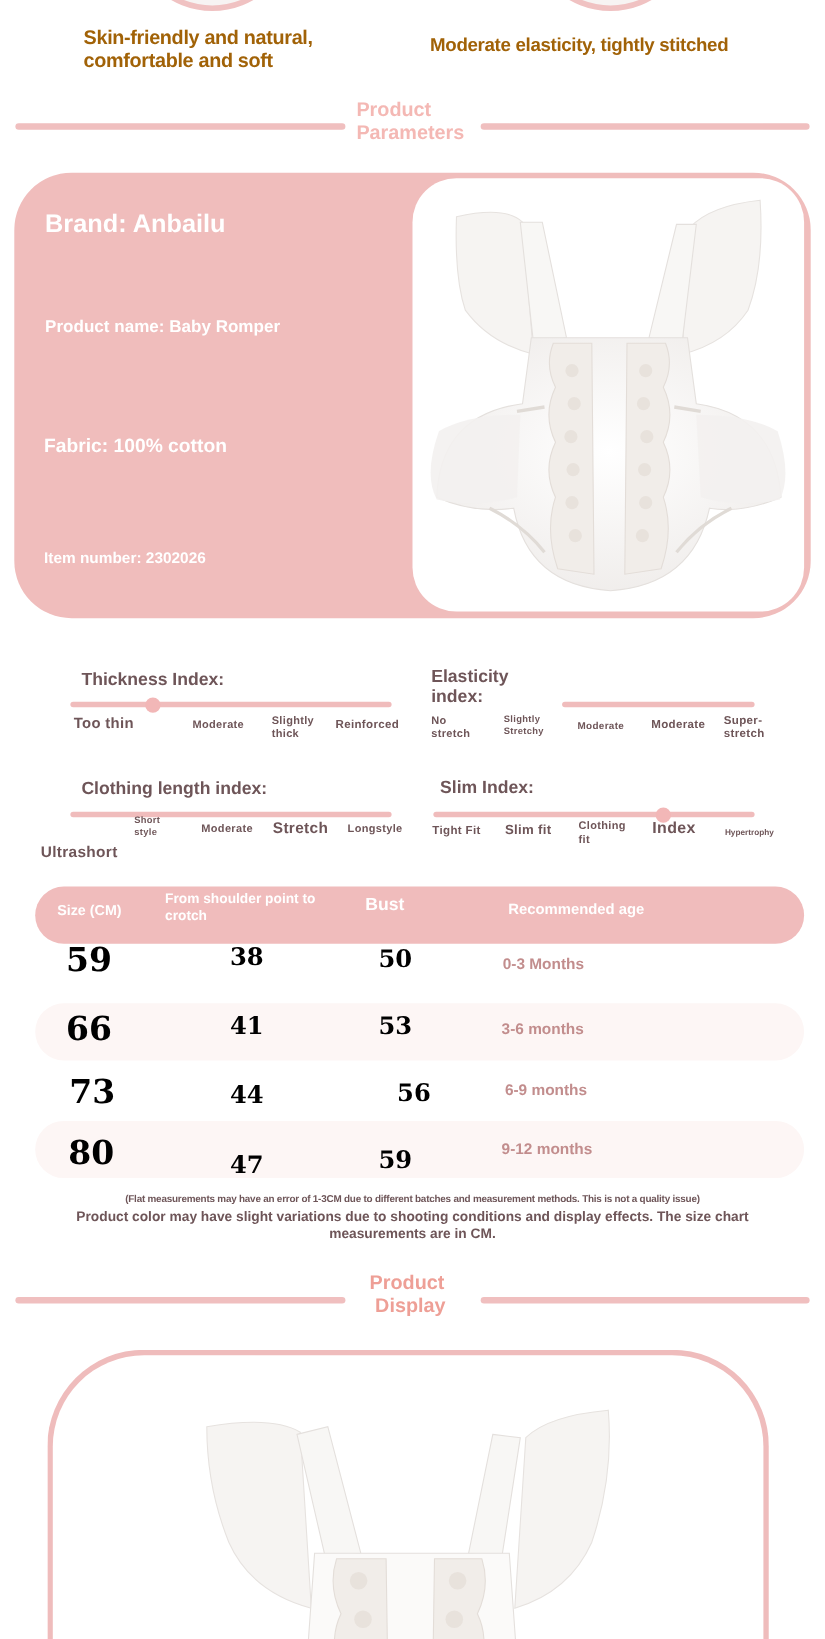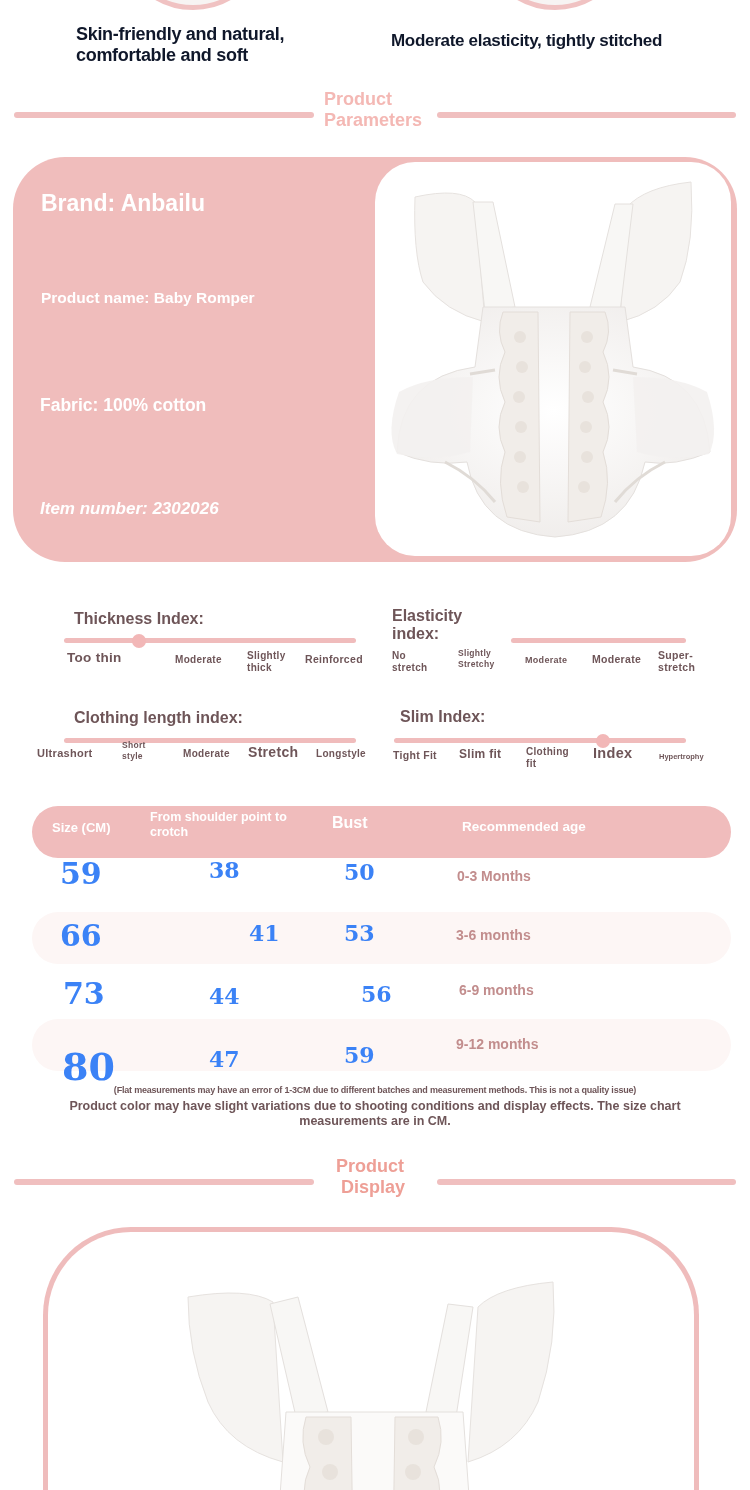--- a/index.html
+++ b/index.html
@@ -2,21 +2,21 @@
 <html><head>
 <meta charset="utf-8">
 <style>
   * { margin: 0; padding: 0; box-sizing: border-box; }
   html, body { width: 750px; height: 1490px; overflow: hidden; background: #ffffff; }
   body { position: relative; font-family: "Liberation Sans", sans-serif; color: #6e5558; }
 
   
   .top-circle { position: absolute; border: 5px solid #f0c2c2; border-radius: 50%; background: #f7f4f3; }
 
-  .feature-text { position: absolute; font-family: "Liberation Sans", sans-serif; font-weight: bold; color: #0f172a; font-size: 18px; line-height: 21px; letter-spacing: -0.3px; }
+  .feature-text { position: absolute; font-family: "Liberation Sans", sans-serif; font-weight: bold; color: #a16207; font-size: 18px; line-height: 21px; letter-spacing: -0.3px; }
 
   
   .divider-line { position: absolute; height: 6px; background: #f0bfbf; border-radius: 3px; }
   .section-title { position: absolute; font-family: "Liberation Sans", sans-serif; font-weight: bold; color: #f4b8b4; font-size: 18px; line-height: 21px; text-align: left; }
   .section-title.display { color: #ee9f96; }
 
   
   .param-card { position: absolute; left: 13px; top: 157px; width: 724px; height: 405px; background: #f0bdbc; border-radius: 52px; }
   .param-text { position: absolute; color: #ffffff; font-family: "Liberation Sans", sans-serif; font-weight: bold; }
   .image-frame { position: absolute; left: 375px; top: 162px; width: 356px; height: 394px; background: #ffffff; border-radius: 40px; overflow: hidden; }
@@ -24,21 +24,21 @@
   
   .slider-title { position: absolute; font-family: "Liberation Sans", sans-serif; font-weight: bold; color: #6e5558; font-size: 16px; line-height: 18px; }
   .slider-track { position: absolute; height: 5px; background: #f0bcbc; border-radius: 3px; }
   .slider-thumb { position: absolute; width: 14px; height: 14px; border-radius: 50%; background: #f2b7b7; }
   .slider-label { position: absolute; font-family: "Liberation Sans", sans-serif; font-weight: bold; color: #6e5558; line-height: 12px; letter-spacing: 0.3px; }
 
   
   .table-header { position: absolute; left: 32px; top: 806px; width: 699px; height: 52px; background: #f0bcbc; border-radius: 26px; }
   .th { position: absolute; color: #ffffff; font-family: "Liberation Sans", sans-serif; font-weight: bold; }
   .row-bg { position: absolute; left: 32px; width: 699px; height: 52px; background: #fdf6f5; border-radius: 26px; }
-  .num { position: absolute; font-family: "DejaVu Serif", serif; font-weight: bold; color: #3b82f6; }
+  .num { position: absolute; font-family: "DejaVu Serif", serif; font-weight: bold; color: #000000; }
   .age { position: absolute; font-family: "Liberation Sans", sans-serif; font-weight: bold; color: #c28d8d; font-size: 14px; }
 
   .note-small { position: absolute; left: 0; width: 750px; text-align: center; font-family: "Liberation Sans", sans-serif; font-weight: bold; color: #6e5558; font-size: 9px; top: 1085px; letter-spacing: -0.2px; }
   .note-main { position: absolute; left: 55px; width: 640px; text-align: center; font-family: "Liberation Sans", sans-serif; font-weight: bold; color: #6e5558; font-size: 12.5px; line-height: 15px; top: 1099px; }
 
   .display-frame { position: absolute; left: 43px; top: 1227px; width: 656px; height: 320px; border: 5px solid #efbcbc; border-bottom: none; border-radius: 88px 88px 0 0; background: #ffffff; }
 
   svg { display: block; }
 </style>
 </head>
@@ -59,21 +59,21 @@
 <div class="section-title" style="left:324px; top:89px;">
   <div>Product</div>
   <div>Parameters</div>
 </div>
 <div class="divider-line" style="left:437px; top:112px; width:299px;"></div>
 
 <div class="param-card"></div>
 <div class="param-text" style="left:41px; top:190px; font-size:23px;">Brand: Anbailu</div>
 <div class="param-text" style="left:41px; top:289px; font-size:15.5px;">Product name: Baby Romper</div>
 <div class="param-text" style="left:40px; top:395px; font-size:17.5px;">Fabric: 100% cotton</div>
-<div class="param-text" style="left:40px; top:499px; font-size:17px;font-style:italic;">Item number: 2302026</div>
+<div class="param-text" style="left:40px; top:499px; font-size:14px;">Item number: 2302026</div>
 
 <div class="image-frame">
   <svg width="356" height="394" viewBox="0 0 356 394">
     <defs>
       <radialGradient id="g1" cx="50%" cy="45%" r="60%">
         <stop offset="0%" stop-color="#ffffff"></stop>
         <stop offset="100%" stop-color="#efecea"></stop>
       </radialGradient>
     </defs>
 
@@ -126,21 +126,21 @@
 </div>
 <div class="slider-track" style="left:511px; top:638px; width:175px;"></div>
 <div class="slider-label" style="left:392px; top:650px; font-size:10px; width:50px;">No stretch</div>
 <div class="slider-label" style="left:458px; top:648px; font-size:8.5px; width:48px; line-height:11px;">Slightly Stretchy</div>
 <div class="slider-label" style="left:525px; top:654px; font-size:9px;">Moderate</div>
 <div class="slider-label" style="left:592px; top:653px; font-size:10.5px;">Moderate</div>
 <div class="slider-label" style="left:658px; top:649px; font-size:10.5px; width:48px;">Super-stretch</div>
 
 <div class="slider-title" style="left:74px; top:709px;">Clothing length index:</div>
 <div class="slider-track" style="left:64px; top:738px; width:292px;"></div>
-<div class="slider-label" style="left:37px; top:747px; font-size:11px;">Ultrashort</div>
+<div class="slider-label" style="left:37px; top:768px; font-size:14px;">Ultrashort</div>
 <div class="slider-label" style="left:122px; top:740px; font-size:8.5px; width:36px; line-height:11px;">Short style</div>
 <div class="slider-label" style="left:183px; top:748px; font-size:10px;">Moderate</div>
 <div class="slider-label" style="left:248px; top:746px; font-size:14px;">Stretch</div>
 <div class="slider-label" style="left:316px; top:748px; font-size:10px;">Longstyle</div>
 
 <div class="slider-title" style="left:400px; top:708px;">Slim Index:</div>
 <div class="slider-track" style="left:394px; top:738px; width:292px;"></div>
 <div class="slider-thumb" style="left:596px; top:734px;"></div>
 <div class="slider-label" style="left:393px; top:749px; font-size:10.5px;">Tight Fit</div>
 <div class="slider-label" style="left:459px; top:748px; font-size:12px;">Slim fit</div>
@@ -159,34 +159,34 @@
 
 <div>
   <div class="num" style="left:60px; top:856px; font-size:30px;">59</div>
   <div class="num" style="left:209px; top:857px; font-size:22px;">38</div>
   <div class="num" style="left:344px; top:859px; font-size:22px;">50</div>
   <div class="age" style="left:457px; top:868px;">0-3 Months</div>
 </div>
 
 <div>
   <div class="num" style="left:60px; top:918px; font-size:30px;">66</div>
-  <div class="num" style="left:209px; top:920px; font-size:22px;margin-left:40px;">41</div>
+  <div class="num" style="left:209px; top:920px; font-size:22px;">41</div>
   <div class="num" style="left:344px; top:920px; font-size:22px;">53</div>
   <div class="age" style="left:456px; top:927px;">3-6 months</div>
 </div>
 
 <div>
   <div class="num" style="left:63px; top:976px; font-size:30px;">73</div>
   <div class="num" style="left:209px; top:983px; font-size:22px;">44</div>
   <div class="num" style="left:344px; top:981px; font-size:22px;margin-left:17px;">56</div>
   <div class="age" style="left:459px; top:982px;">6-9 months</div>
 </div>
 
 <div>
-  <div class="num" style="left:62px; top:1031px; font-size:38px;margin-top:13px;">80</div>
+  <div class="num" style="left:62px; top:1031px; font-size:30px;">80</div>
   <div class="num" style="left:209px; top:1046px; font-size:22px;">47</div>
   <div class="num" style="left:344px; top:1042px; font-size:22px;">59</div>
   <div class="age" style="left:456px; top:1036px;">9-12 months</div>
 </div>
 
 <div class="note-small">(Flat measurements may have an error of 1-3CM due to different batches and measurement methods. This is not a quality issue)</div>
 <div class="note-main">Product color may have slight variations due to shooting conditions and display effects. The size chart measurements are in CM.</div>
 
 <div class="divider-line" style="left:14px; top:1179px; width:300px;"></div>
 <div class="section-title display" style="left:335px; top:1156px; text-align:center;">

